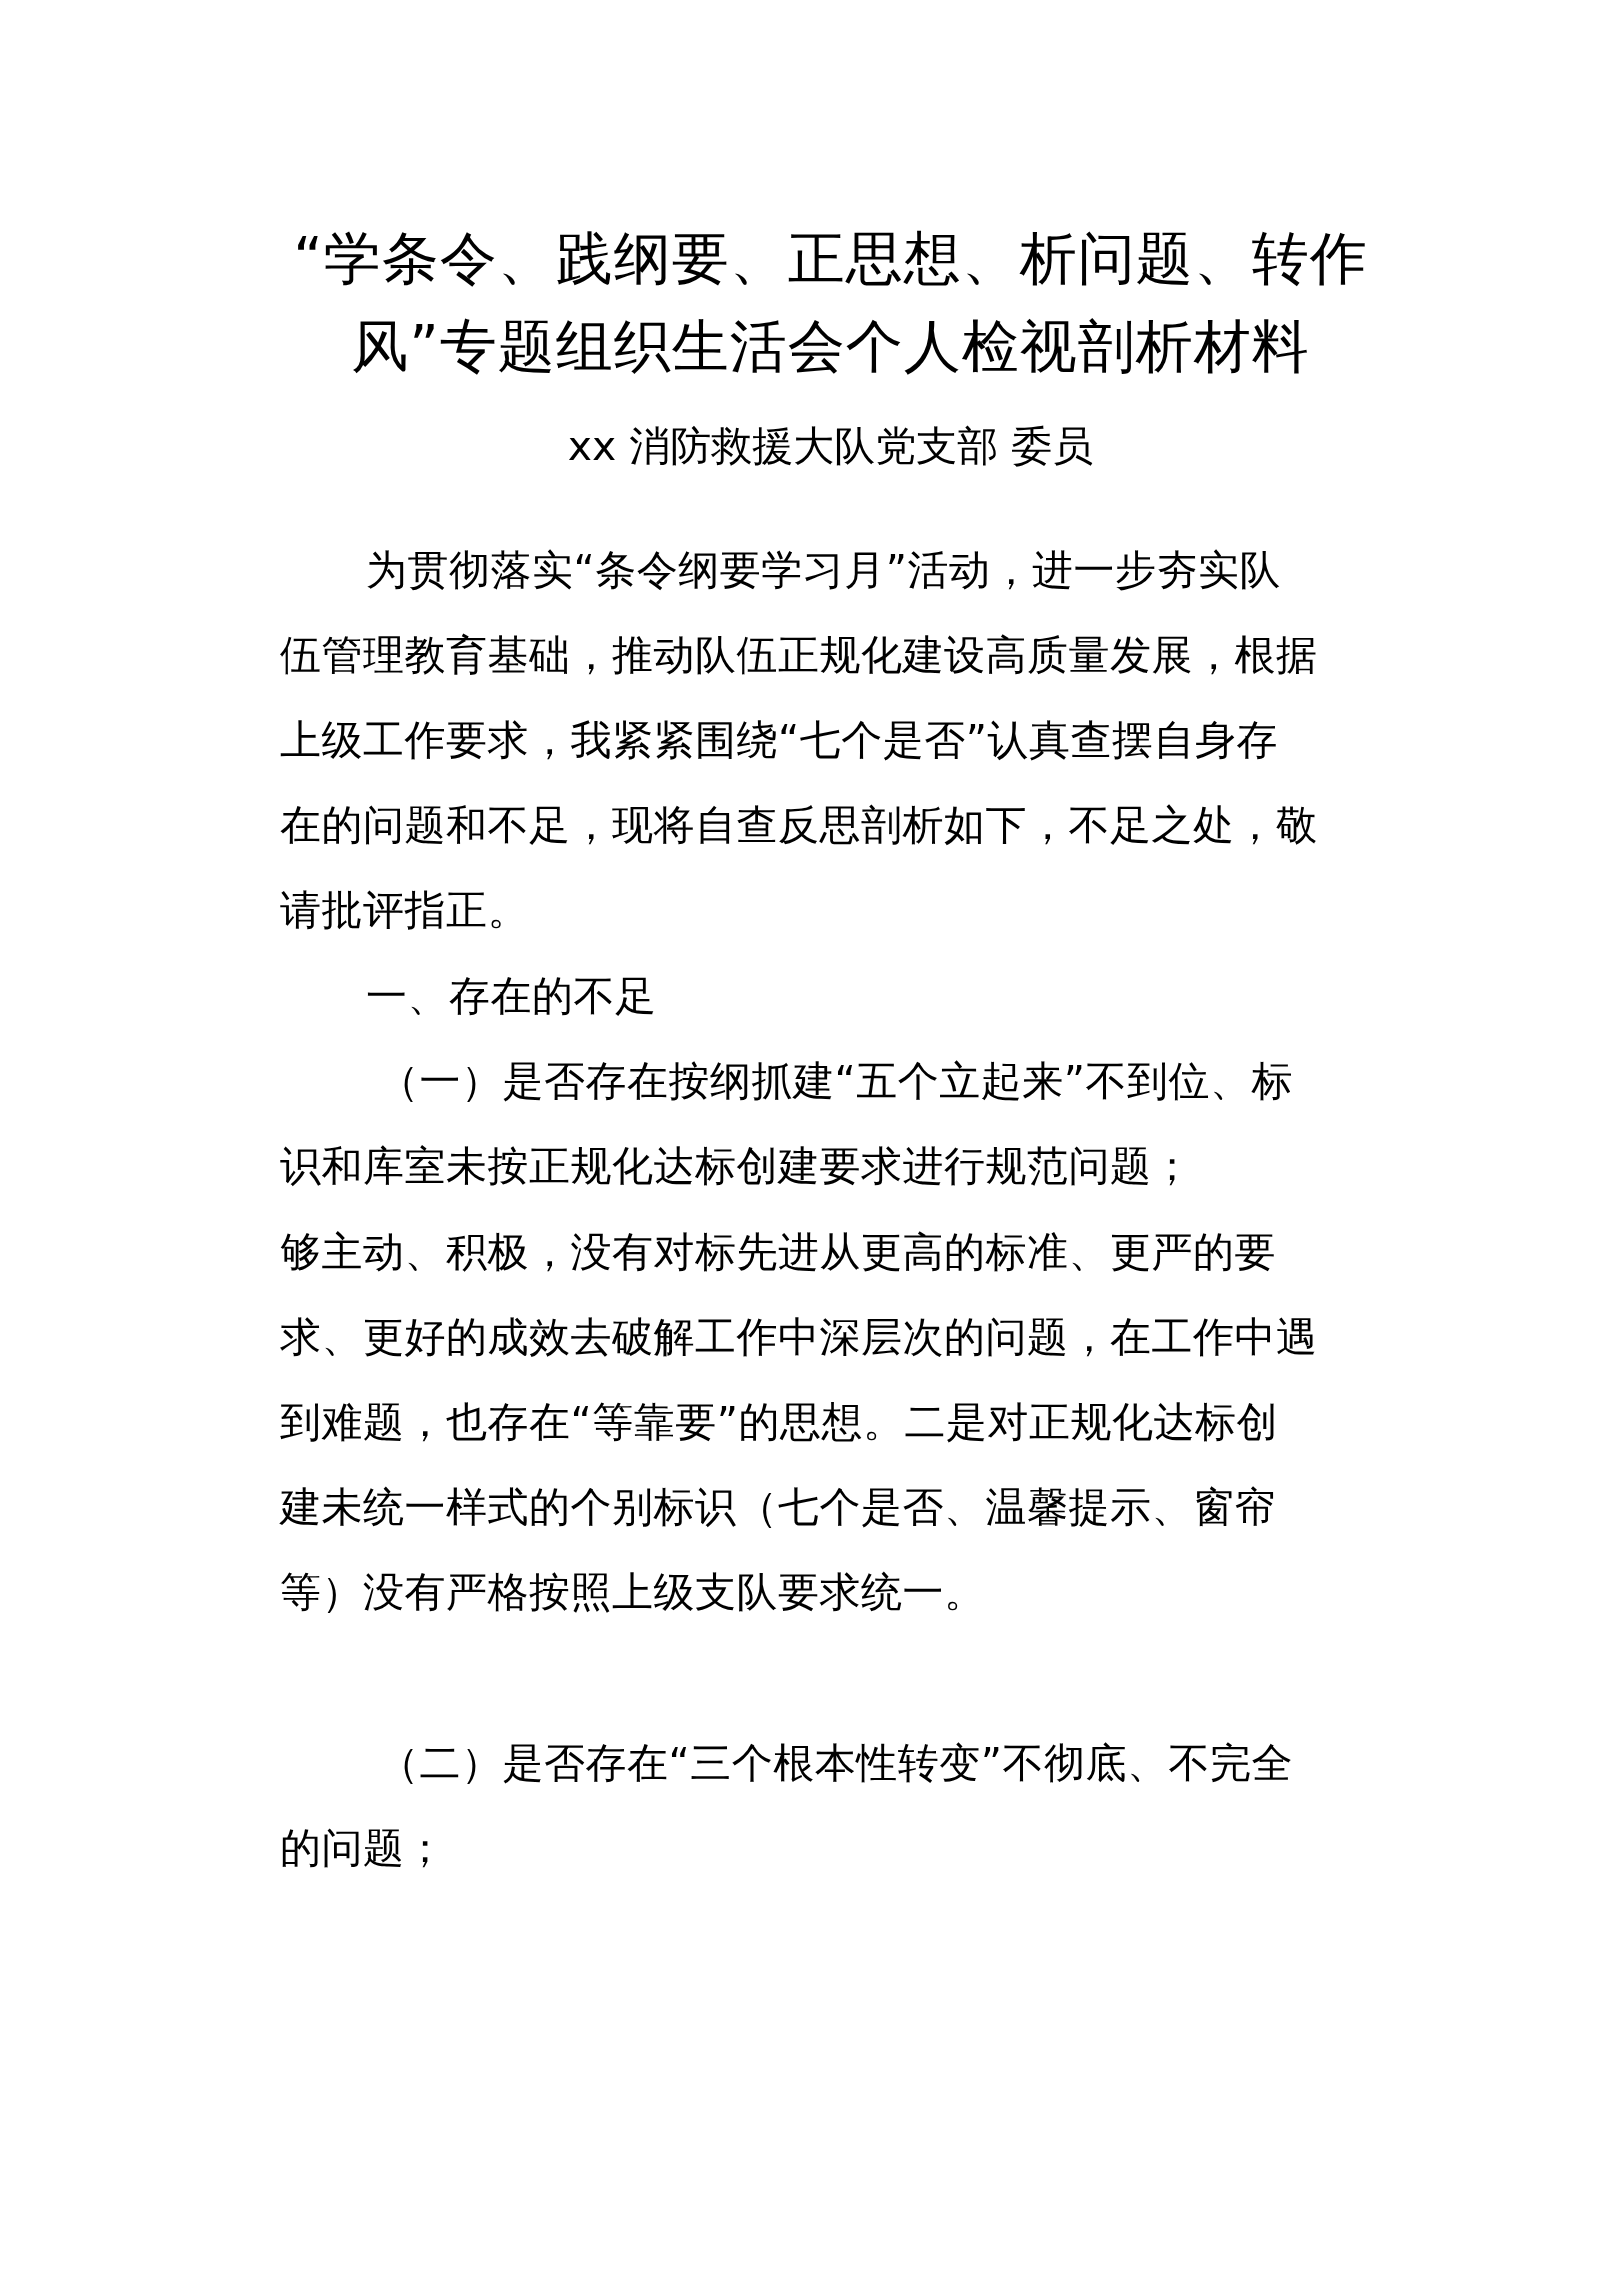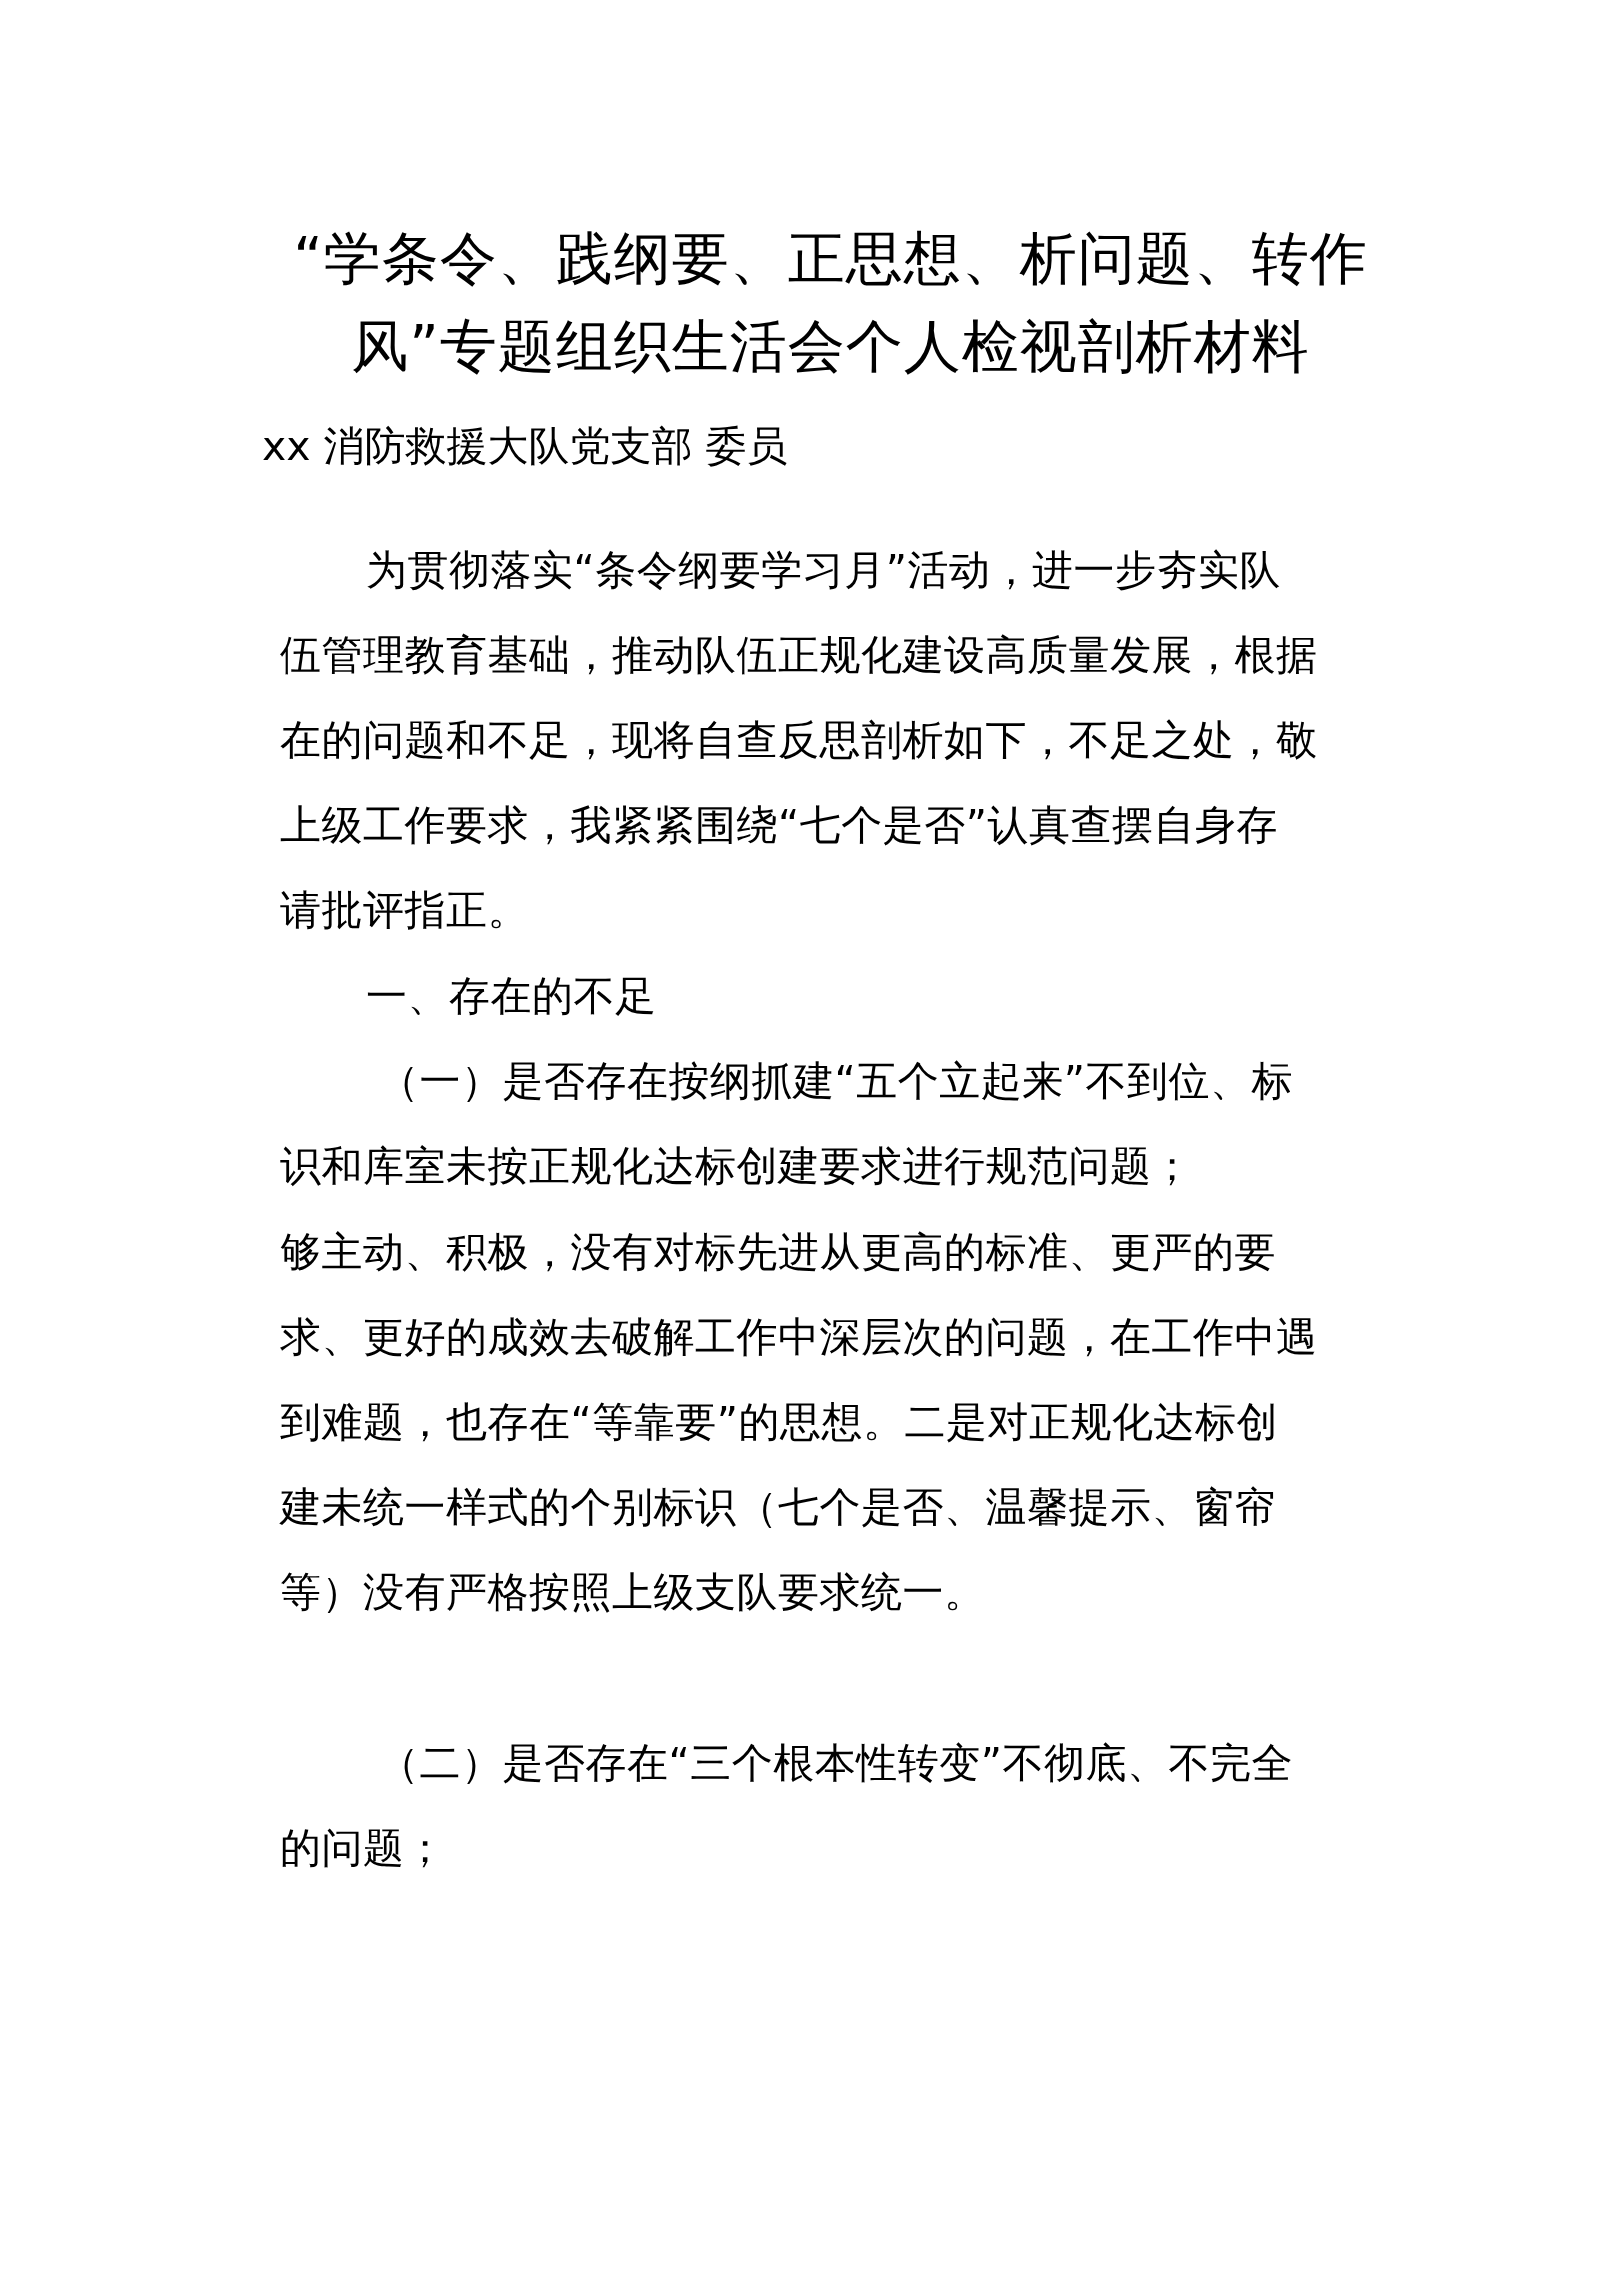--- a/index.html
+++ b/index.html
@@ -36,21 +36,21 @@
   }
   .title-line {
     display: block;
     white-space: nowrap;
   }
   .subtitle {
     position: absolute;
     left: 245px;
     top: 417px;
     width: 1137px;
-    text-align: left;
+    text-align: center;
     font-size: 41px;
     line-height: 59px;
     margin: 0;
   }
   .body-text {
     position: absolute;
     left: 247px;
     width: 1137px;
     font-size: 41px;
     line-height: 85px;
@@ -74,22 +74,22 @@
   <h1 class="title">
     <span class="title-line">“学条令、践纲要、正思想、析问题、转作</span>
     <span class="title-line">风”专题组织生活会个人检视剖析材料</span>
   </h1>
 
   <p class="subtitle">xx 消防救援大队党支部  委员</p>
 
   <div class="body-text" style="top:512px;">
     <span class="line indent">为贯彻落实“条令纲要学习月”活动，进一步夯实队</span>
     <span class="line">伍管理教育基础，推动队伍正规化建设高质量发展，根据</span>
+    <span class="line">上级工作要求，我紧紧围绕“七个是否”认真查摆自身存</span>
     <span class="line">在的问题和不足，现将自查反思剖析如下，不足之处，敬</span>
-    <span class="line">上级工作要求，我紧紧围绕“七个是否”认真查摆自身存</span>
     <span class="line">请批评指正。</span>
   </div>
 
   <div class="body-text" style="top:938px;">
     <span class="line indent">一、存在的不足</span>
   </div>
 
   <div class="body-text bold" style="top:1023px;">
     <span class="line indent-h">（一）是否存在按纲抓建“五个立起来”不到位、标</span>
     <span class="line">识和库室未按正规化达标创建要求进行规范问题；</span>

